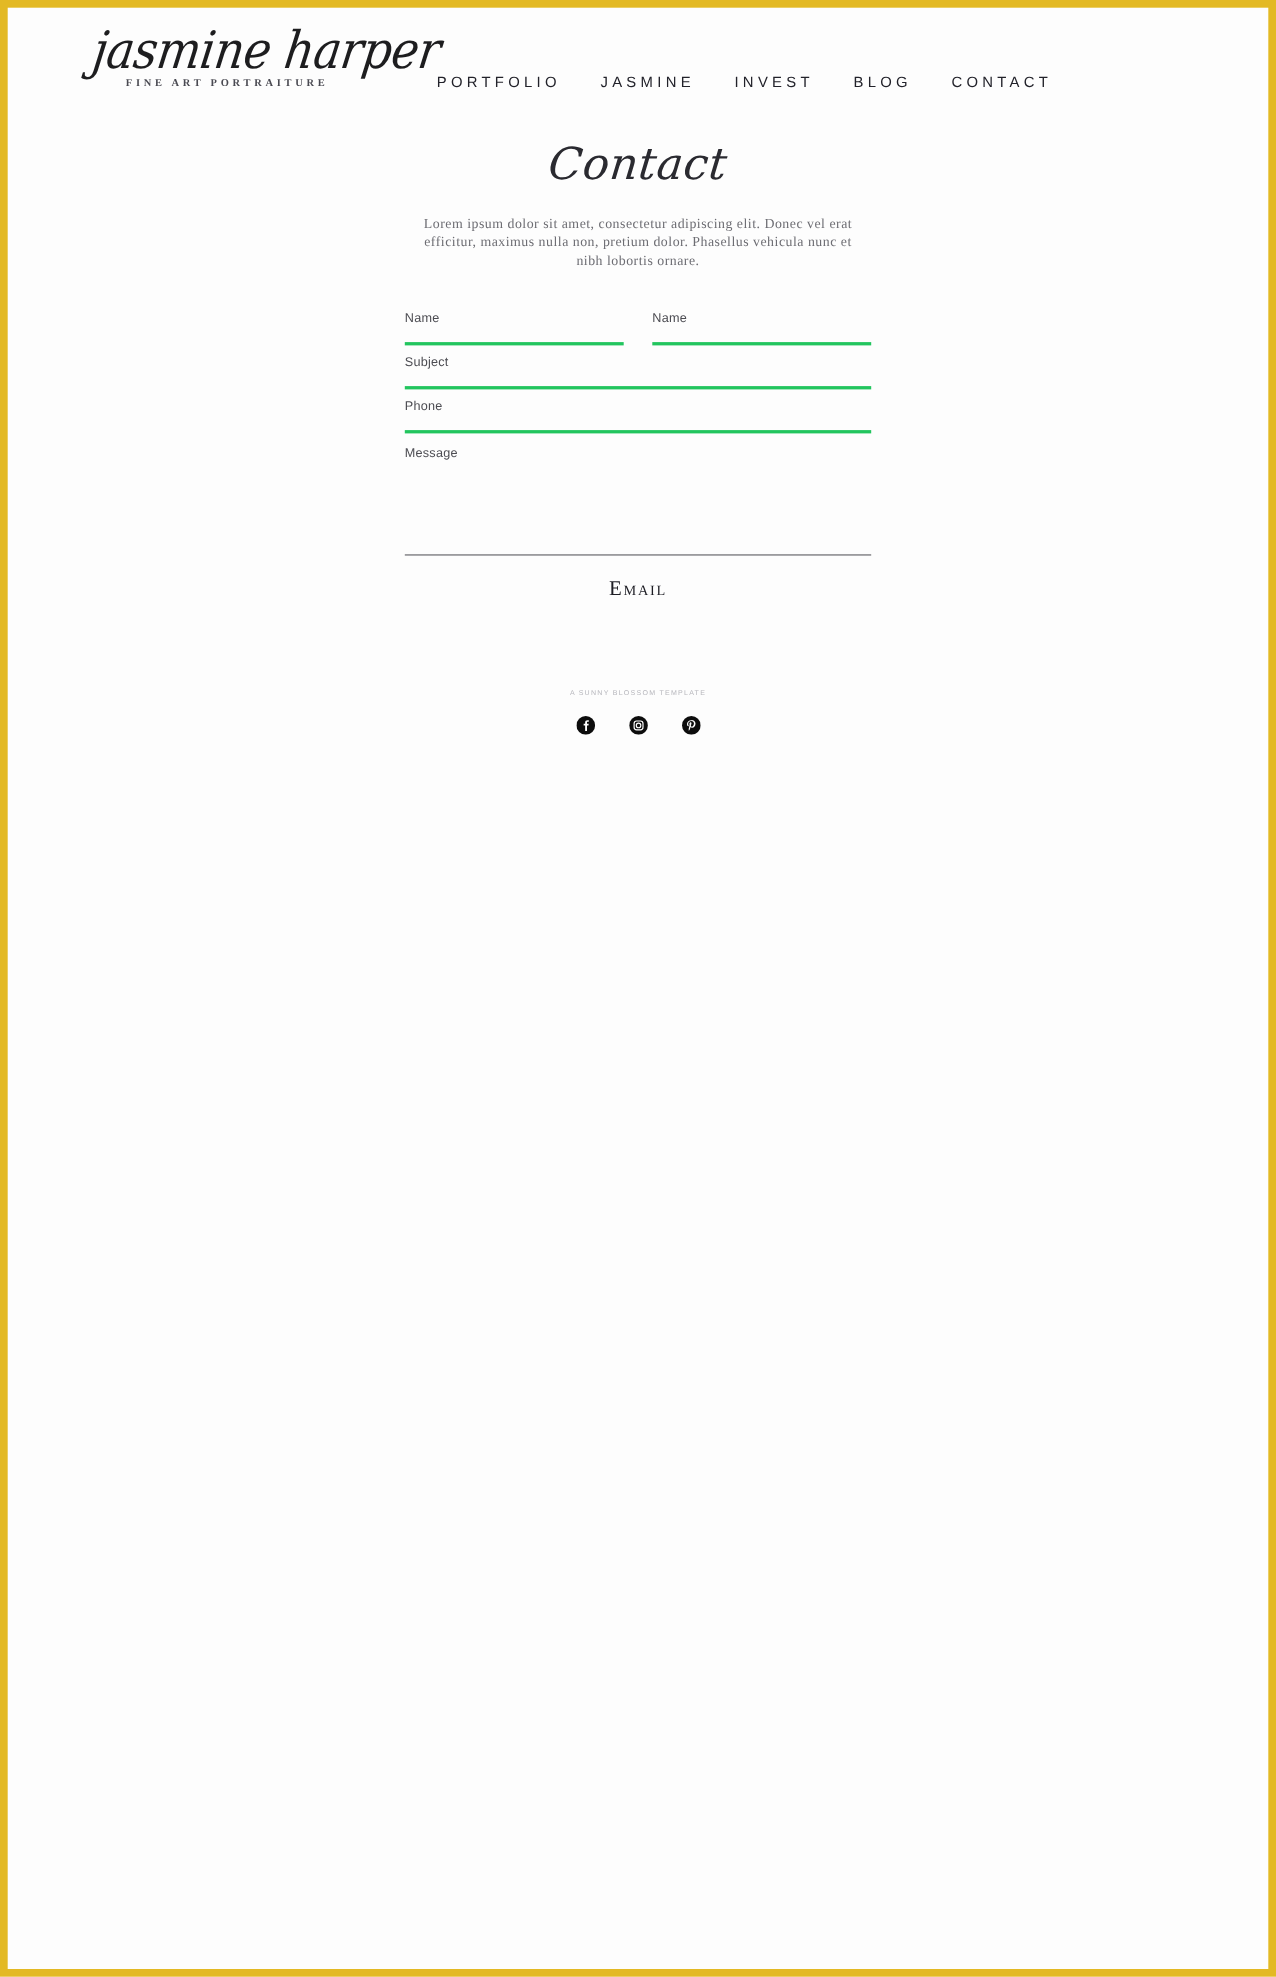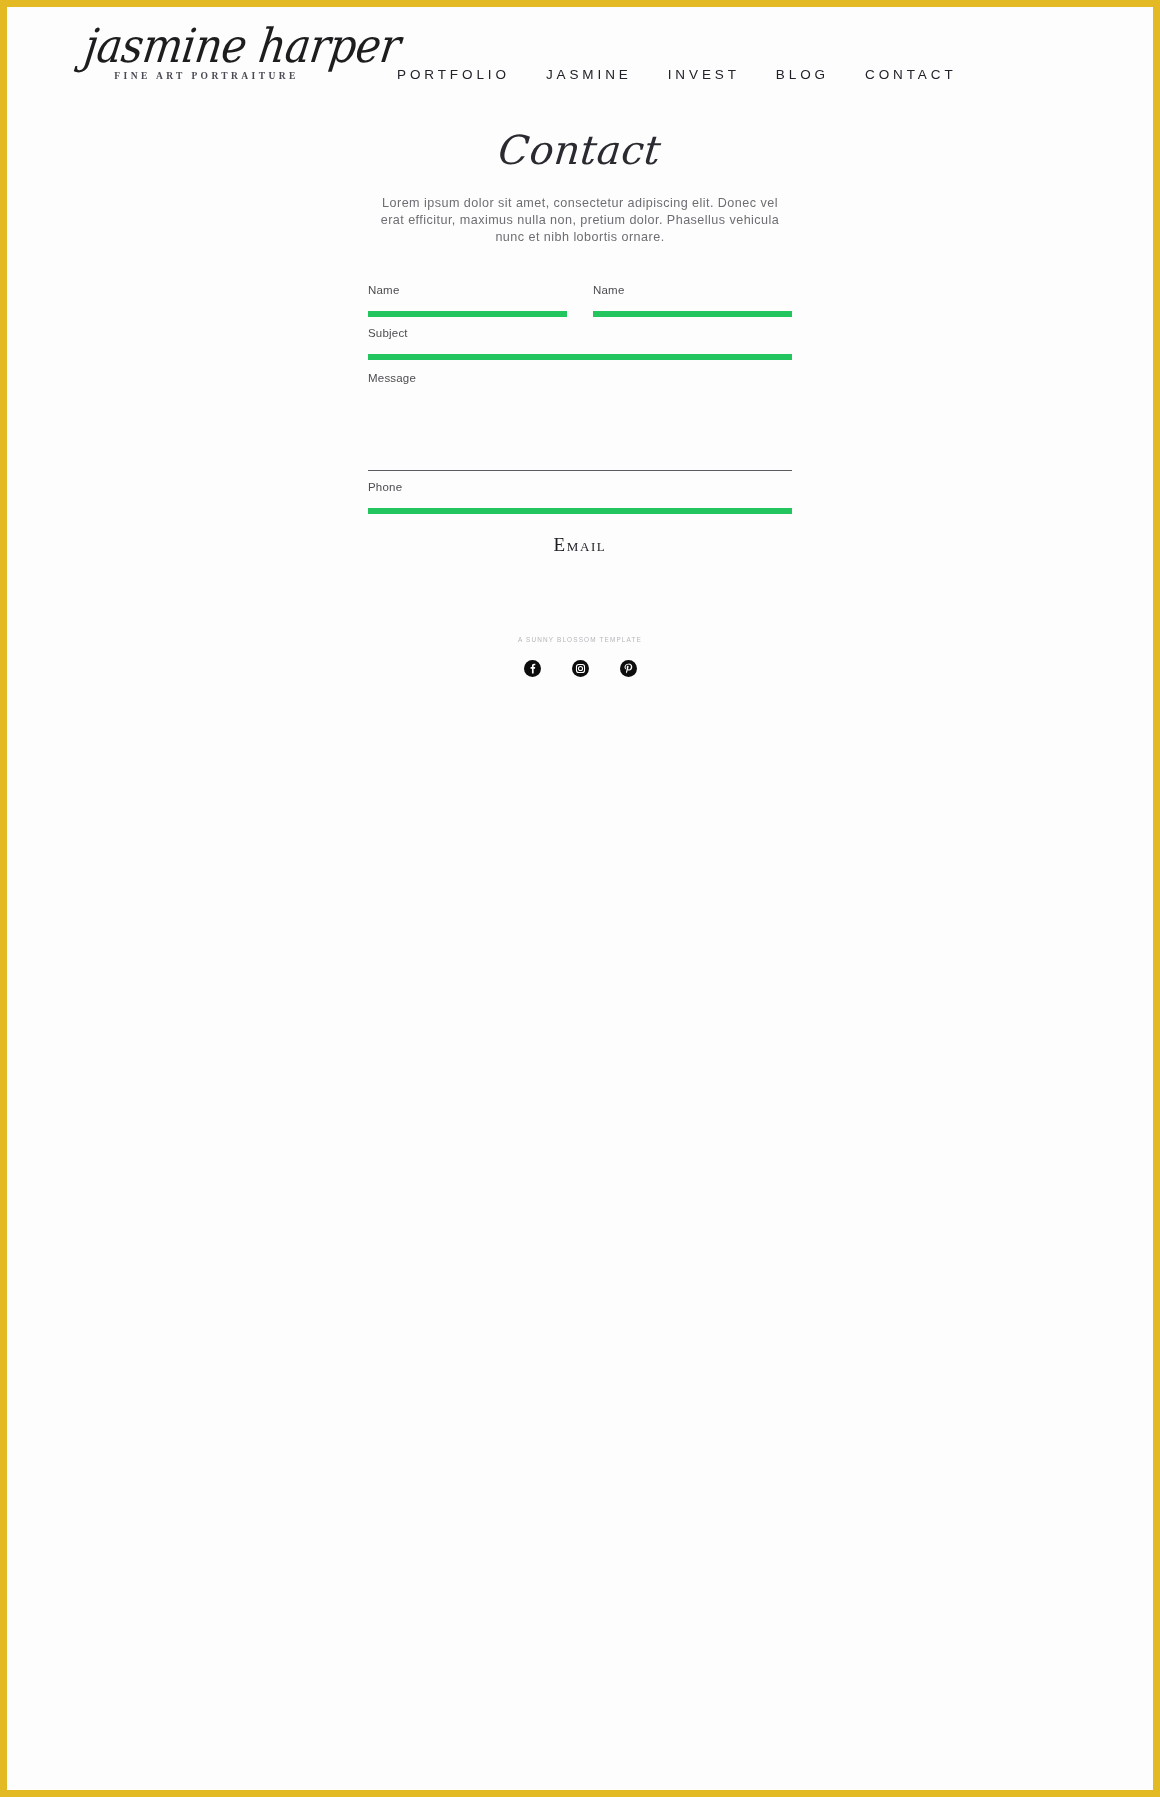--- a/index.html
+++ b/index.html
@@ -108,21 +108,21 @@
     letter-spacing: 0.5px;
     margin-top: 2px;
     transform: skewX(-6deg);
     font-weight: 400;
   }
 
   #intro {
     width: 404px;
     margin: 22px auto 0 auto;
     text-align: center;
-    font-family: Liberation Sans, sans-serif;
+    font-family: Liberation Serif, serif;
     font-size: 12.6px;
     line-height: 17px;
     letter-spacing: 0.45px;
     color: #6d6d73;
   }
 
   
   #contact-form {
     width: 424px;
     margin: 38px auto 0 auto;
@@ -139,21 +139,21 @@
   .field.full { width: 100%; }
   .field-label {
     font-family: "Liberation Sans", sans-serif;
     font-size: 11.5px;
     color: #4c4c52;
     letter-spacing: 0.2px;
     padding-bottom: 5px;
   }
   .field-line {
     height: 27px;
-    border-bottom: 6px solid #22c55e;
+    border-bottom: 3px solid #22c55e;
   }
   .field input,
   .field textarea {
     width: 100%;
     border: none;
     outline: none;
     background: transparent;
     font-family: "Liberation Sans", sans-serif;
     font-size: 12px;
     color: #2a2a30;
@@ -279,31 +279,31 @@
         </div>
       </div>
 
       <div class="field full">
         <div class="field-line">
           <div class="field-label">Subject</div>
           <input type="text" placeholder="" style="">
         </div>
       </div>
 
+      <div class="field full">
+        <div class="field-line">
+          <div class="field-label">Phone</div>
+          <input type="text" placeholder="" style="">
+        </div>
+      </div>
+
       <div class="field full" id="message-field">
         <div class="field-line">
           <div class="field-label">Message</div>
           <textarea placeholder="" style=""></textarea>
-        </div>
-      </div>
-
-      <div class="field full">
-        <div class="field-line">
-          <div class="field-label">Phone</div>
-          <input type="text" placeholder="" style="">
         </div>
       </div>
 
       <button id="send-button" type="submit">Email</button>
 
     </form>
 
     <div id="footer">
 
       <div id="footer-credit">A SUNNY BLOSSOM TEMPLATE</div>

